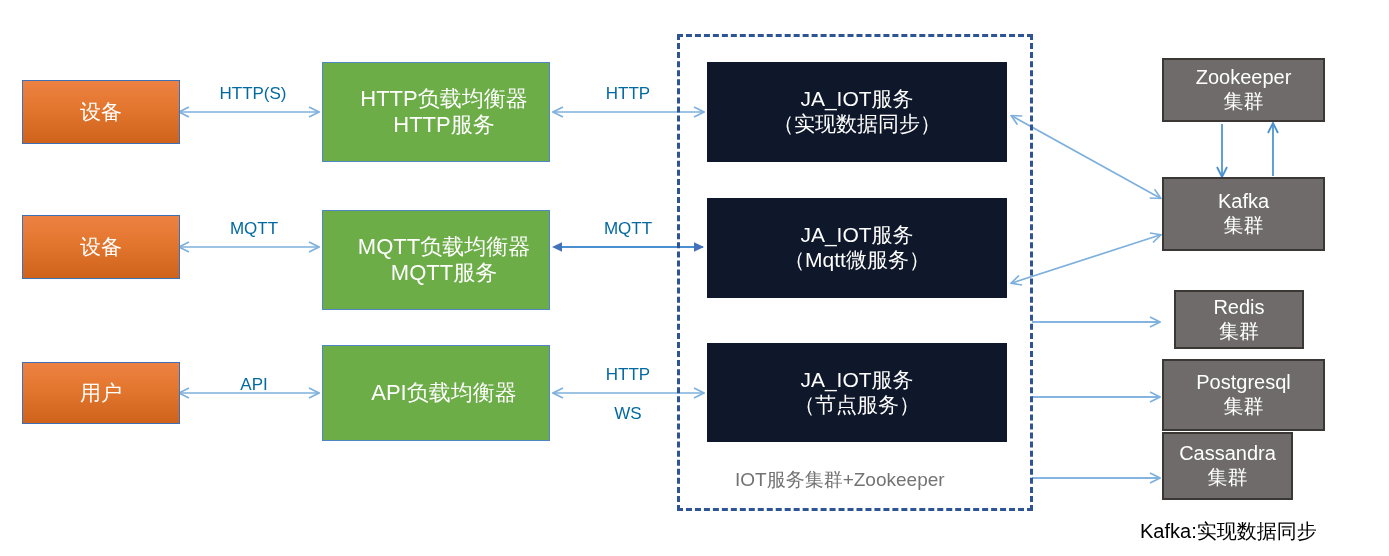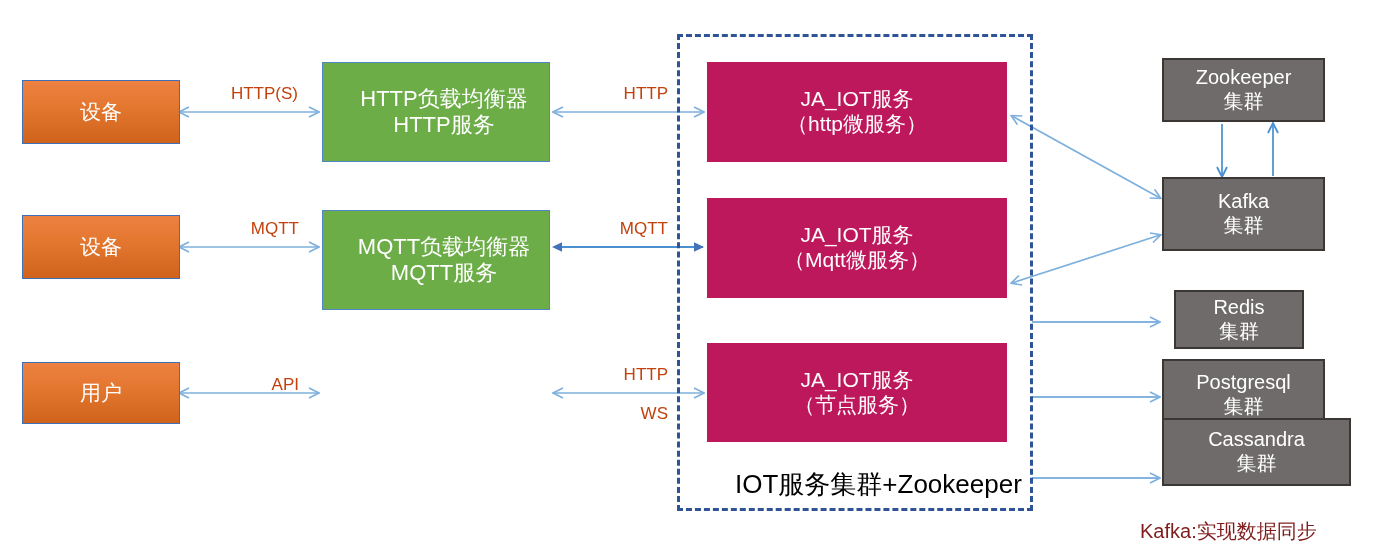--- a/index.html
+++ b/index.html
@@ -41,21 +41,21 @@
   
   .node-lb {
     background: #6cad48;
     border: 1px solid #4f87c4;
     font-size: 22px;
     padding-left: 16px;
   }
 
   
   .node-svc {
-    background: #be185d;
+    background: #0f172a;
     border: none;
     font-size: 21px;
   }
 
   
   .node-cluster {
     background: #6e6b6a;
     border: 2px solid #3a3735;
     font-size: 20px;
   }
@@ -65,36 +65,36 @@
   
   .group-box {
     position: absolute;
     box-sizing: border-box;
     border: 3px dashed #2f5496;
     background: transparent;
   }
 
   .group-caption {
     position: absolute;
+    color: #737373;
+    font-size: 19px;
+    white-space: pre;
+  }
+
+  .edge-label {
+    position: absolute;
+    color: #0369a1;
+    font-size: 17px;
+    white-space: pre;
+    text-align: center;
+  }
+
+  .footnote {
+    position: absolute;
     color: #000000;
-    font-size: 26px;
-    white-space: pre;
-  }
-
-  .edge-label {
-    position: absolute;
-    color: #c2410c;
-    font-size: 17px;
-    white-space: pre;
-    text-align: right;
-  }
-
-  .footnote {
-    position: absolute;
-    color: #7f1d1d;
     font-size: 20px;
     white-space: pre;
   }
 
   svg.wires {
     position: absolute;
     left: 0;
     top: 0;
     width: 1389px;
     height: 556px;
@@ -172,24 +172,27 @@
   <div class="node node-lb" style="left:322px; top:62px; width:228px; height:100px;">
     <span class="node-line">HTTP负载均衡器</span>
     <span class="node-line">HTTP服务</span>
   </div>
 
   <div class="node node-lb" style="left:322px; top:198px; width:228px; height:100px;margin-top:12px;">
     <span class="node-line">MQTT负载均衡器</span>
     <span class="node-line">MQTT服务</span>
   </div>
 
+  <div class="node node-lb" style="left:322px; top:345px; width:228px; height:96px;">
+    <span class="node-line">API负载均衡器</span>
+  </div>
 
   <div class="node node-svc" style="left:707px; top:62px; width:300px; height:100px;">
     <span class="node-line">JA_IOT服务</span>
-    <span class="node-line">（http微服务）</span>
+    <span class="node-line">（实现数据同步）</span>
   </div>
 
   <div class="node node-svc" style="left:707px; top:198px; width:300px; height:100px;">
     <span class="node-line">JA_IOT服务</span>
     <span class="node-line">（Mqtt微服务）</span>
   </div>
 
   <div class="node node-svc" style="left:707px; top:343px; width:300px; height:99px;">
     <span class="node-line">JA_IOT服务</span>
     <span class="node-line">（节点服务）</span>
@@ -210,21 +213,21 @@
   <div class="node node-cluster" style="left:1162px; top:290px; width:130px; height:59px;margin-left:12px;">
     <span class="node-line">Redis</span>
     <span class="node-line">集群</span>
   </div>
 
   <div class="node node-cluster" style="left:1162px; top:359px; width:163px; height:72px;text-align:right;">
     <span class="node-line">Postgresql</span>
     <span class="node-line">集群</span>
   </div>
 
-  <div class="node node-cluster" style="left:1162px; top:418px; width:189px; height:68px;">
+  <div class="node node-cluster" style="left:1162px; top:432px; width:131px; height:68px;">
     <span class="node-line">Cassandra</span>
     <span class="node-line">集群</span>
   </div>
 
   <div class="edge-label" style="left:208px; top:84px; width:90px;">HTTP(S)</div>
 
   <div class="edge-label" style="left:588px; top:84px; width:80px;">HTTP</div>
 
   <div class="edge-label" style="left:209px; top:219px; width:90px;">MQTT</div>
 

